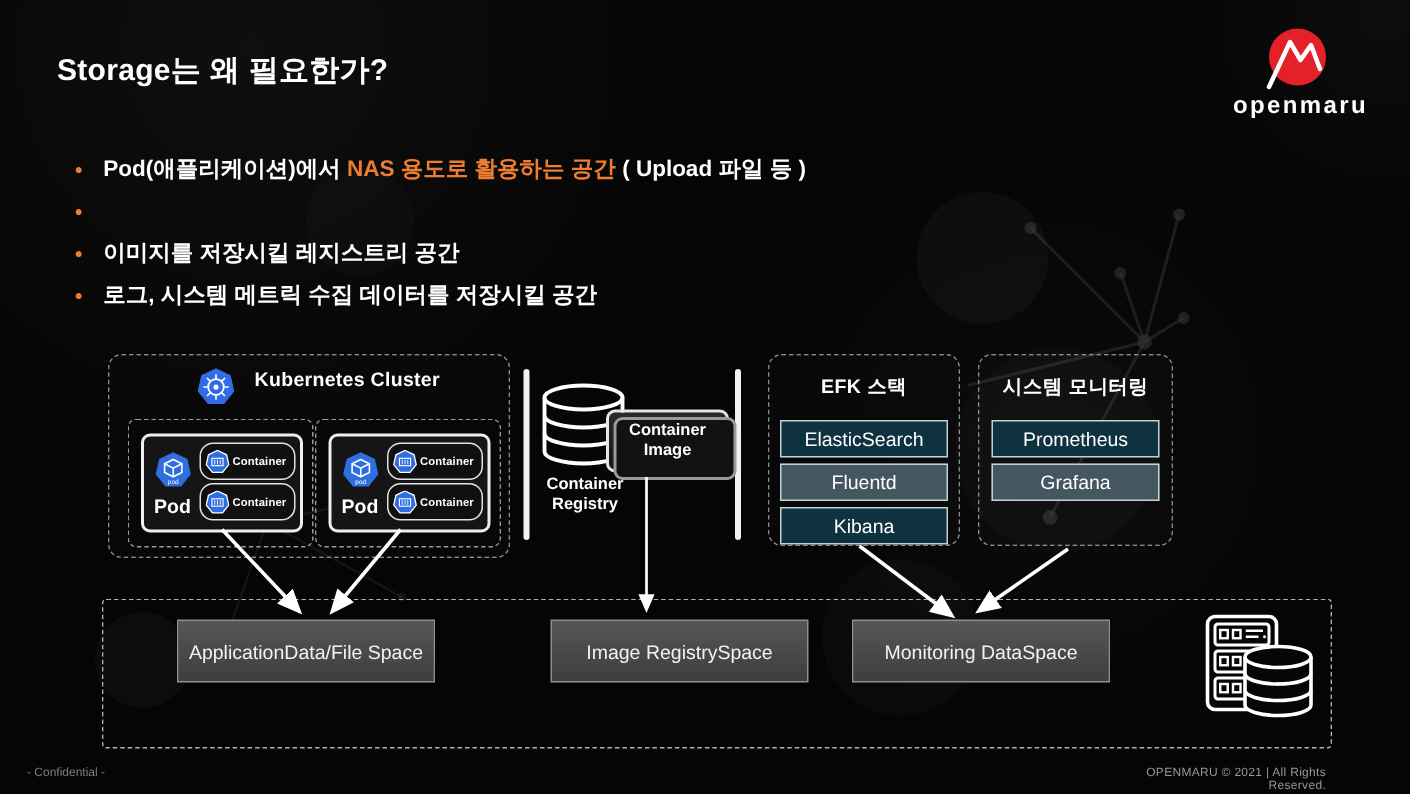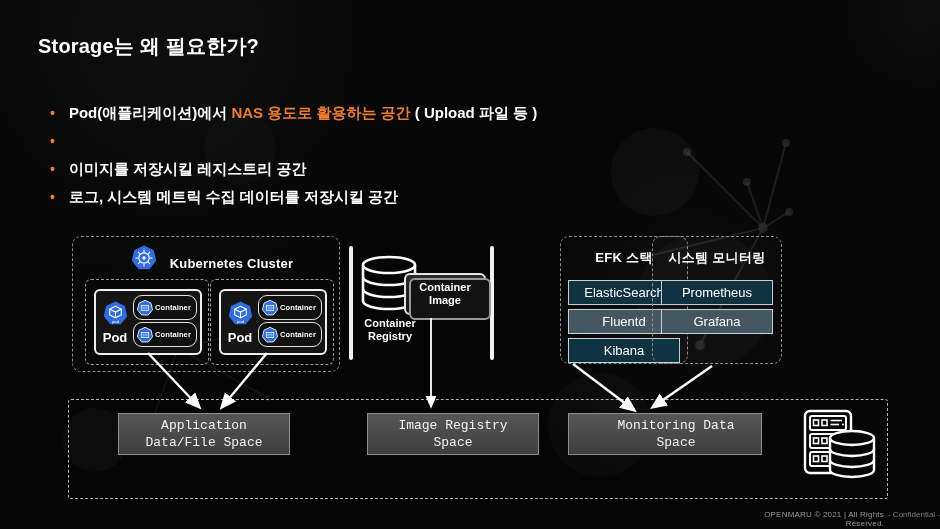--- a/index.html
+++ b/index.html
@@ -18,59 +18,59 @@
   
   .title{left:38px;top:33px;font-size:20px;font-weight:bold;letter-spacing:.2px;}
   
   .bullets{left:50px;top:101px;}
   .bullet-line{display:flex;align-items:flex-start;height:28px;font-size:15px;font-weight:bold;line-height:24px;}
   .bullet-dot{color:#ED7D31;font-size:14px;margin-right:14px;line-height:24px;}
   .hl{color:#ED7D31;}
   
   .dashed{border:1px dashed #8b8b8b;border-radius:9px;background:rgba(255,255,255,0.01);}
   .cluster{left:72px;top:236px;width:266px;height:134px;}
-  .cluster-head{position:absolute;top:8px;left:0;right:0;display:flex;align-items:flex-end;justify-content:center;gap:13px;padding-left:12px;}
+  .cluster-head{position:absolute;top:8px;left:0;right:0;display:flex;align-items:flex-start;justify-content:center;gap:13px;padding-left:12px;}
   .cluster-title{font-size:13px;font-weight:bold;letter-spacing:.2px;}
   .pod-group{position:absolute;top:42px;width:122px;height:84px;border:1px dashed #9a9a9a;border-radius:6px;}
   .pg1{left:12px;} .pg2{left:137px;}
   .pod-box{position:absolute;left:8px;top:9px;width:104px;height:62px;border:2px solid #efefef;border-radius:6px;background:#151515;}
   .pod-label{position:absolute;left:0px;top:39px;width:38px;text-align:center;font-size:13px;font-weight:bold;}
   .container-row{position:absolute;left:37px;width:62px;height:23px;border:1.5px solid #e2e2e2;border-radius:9px;display:flex;align-items:center;background:#101010;}
   .cr1{top:4px;} .cr2{top:31px;}
   .container-row span{font-size:7.5px;font-weight:bold;color:#fff;margin-left:2px;letter-spacing:.1px;}
   
   .vbar{width:4px;height:114px;top:246px;background:#f2f2f2;border-radius:2px;}
   
   .registry-label{left:350px;top:317px;width:80px;text-align:center;font-size:11px;font-weight:bold;line-height:13px;}
   .image-box{left:404px;top:273px;width:78px;height:38px;border:2px solid #e6e6e6;border-radius:6px;
     background:linear-gradient(#2a2a2a,#161616);display:flex;align-items:center;justify-content:center;z-index:2;}
   .image-box::before{content:'';position:absolute;left:3px;top:3px;width:100%;height:100%;border:2px solid #9a9a9a;border-radius:6px;background:#121212;z-index:-1;}
   .image-box div{font-size:11px;font-weight:bold;text-align:center;line-height:13px;}
   
   .stackbox{width:126px;height:126px;top:236px;}
-  .efk{left:512px;margin-left:48px;} .mon{left:652px;width:128px;}
+  .efk{left:512px;} .mon{left:652px;width:128px;}
   .stackbox .sb-title{position:absolute;top:12px;left:0;right:0;text-align:center;font-size:13px;font-weight:bold;letter-spacing:.3px;}
   .sb-item{position:absolute;left:7px;width:110px;height:23px;border:1px solid #c6cfd3;display:flex;align-items:center;justify-content:center;font-size:13px;color:#fff;}
   .mon .sb-item{left:8px;width:110px;}
   .teal{background:#0F3240;} .slate{background:#44565F;}
   .si1{top:43px;} .si2{top:72px;} .si3{top:101px;}
   
   .bottom-frame{left:68px;top:399px;width:818px;height:98px;border:1px dashed #b3b3b3;border-radius:3px;}
   .space-box{position:absolute;top:413px;width:170px;height:40px;border:1px solid #8f8f8f;
-    background:linear-gradient(#565656,#3e3e3e);display:flex;flex-direction:column;align-items:center;justify-content:center;
-    font-size:13px;color:#f2f2f2;line-height:17px;font-family:Liberation Mono, monospace;}
-  .sp1{left:118px;} .sp2{left:343px;margin-left:24px;} .sp3{left:568px;padding-left:22px;}
+    background:linear-gradient(#565656,#3e3e3e);display:flex;align-items:center;justify-content:center;
+    font-size:13px;color:#f2f2f2;line-height:17px;}
+  .sp1{left:118px;} .sp2{left:343px;margin-left:24px;} .sp3{left:568px;}
   .spec{left:68px;top:464px;width:818px;text-align:center;}
   .spec .main{font-size:16.5px;font-weight:bold;}
   .spec .note{font-size:11.5px;font-weight:bold;margin-left:5px;}
   
   .logo-wrap{left:815px;top:12px;width:104px;height:70px;}
   .wordmark{position:absolute;top:50px;left:0;width:104px;text-align:center;font-size:16px;font-weight:bold;letter-spacing:1.6px;color:#fff;}
   
-  .conf{left:0;right:0;top:510px;text-align:right;font-size:8px;color:#7f7f7f;padding-left:18px;}
+  .conf{left:0;right:0;top:510px;text-align:left;font-size:8px;color:#7f7f7f;padding-left:18px;}
   .copy{top:510px;left:758px;width:126px;text-align:right;font-size:8px;color:#989898;letter-spacing:.2px;}
   svg{display:block;}
 </style>
 </head>
 <body>
 
 <div id="slide">
 
   <svg class="abs noi" width="940" height="529" viewBox="0 0 940 529" style="left:0;top:0;z-index:0;">
     <g stroke="#3a3a3a" stroke-width="2" opacity="0.45">
@@ -105,20 +105,27 @@
       <circle cx="705" cy="300" r="68" opacity="0.022"></circle>
       <circle cx="655" cy="172" r="44" opacity="0.03"></circle>
       <circle cx="600" cy="425" r="52" opacity="0.022"></circle>
       <circle cx="95" cy="440" r="32" opacity="0.03"></circle>
       <circle cx="240" cy="148" r="36" opacity="0.02"></circle>
     </g>
   </svg>
 
   <div class="abs title">Storage는 왜 필요한가?</div>
 
+  <div class="abs logo-wrap">
+    <svg width="104" height="50" viewBox="0 0 104 50" style="position:absolute;top:0;left:0;">
+      <circle cx="50" cy="26" r="19" fill="#E22128"></circle>
+      <polyline points="31,46 45,16 52,28 59,18 65,34" fill="none" stroke="#ffffff" stroke-width="3" stroke-linecap="round" stroke-linejoin="round"></polyline>
+    </svg>
+    <div class="wordmark">openmaru</div>
+  </div>
 
   <div class="abs bullets">
     <div class="bullet-line">
       <span class="bullet-dot">•</span>
       <span><span>Pod(애플리케이션)에서 </span><span class="hl">NAS 용도로 활용하는 공간</span><span> ( Upload 파일 등 )</span></span>
     </div>
     <div class="bullet-line">
       <span class="bullet-dot">•</span>
     </div>
     <div class="bullet-line">

